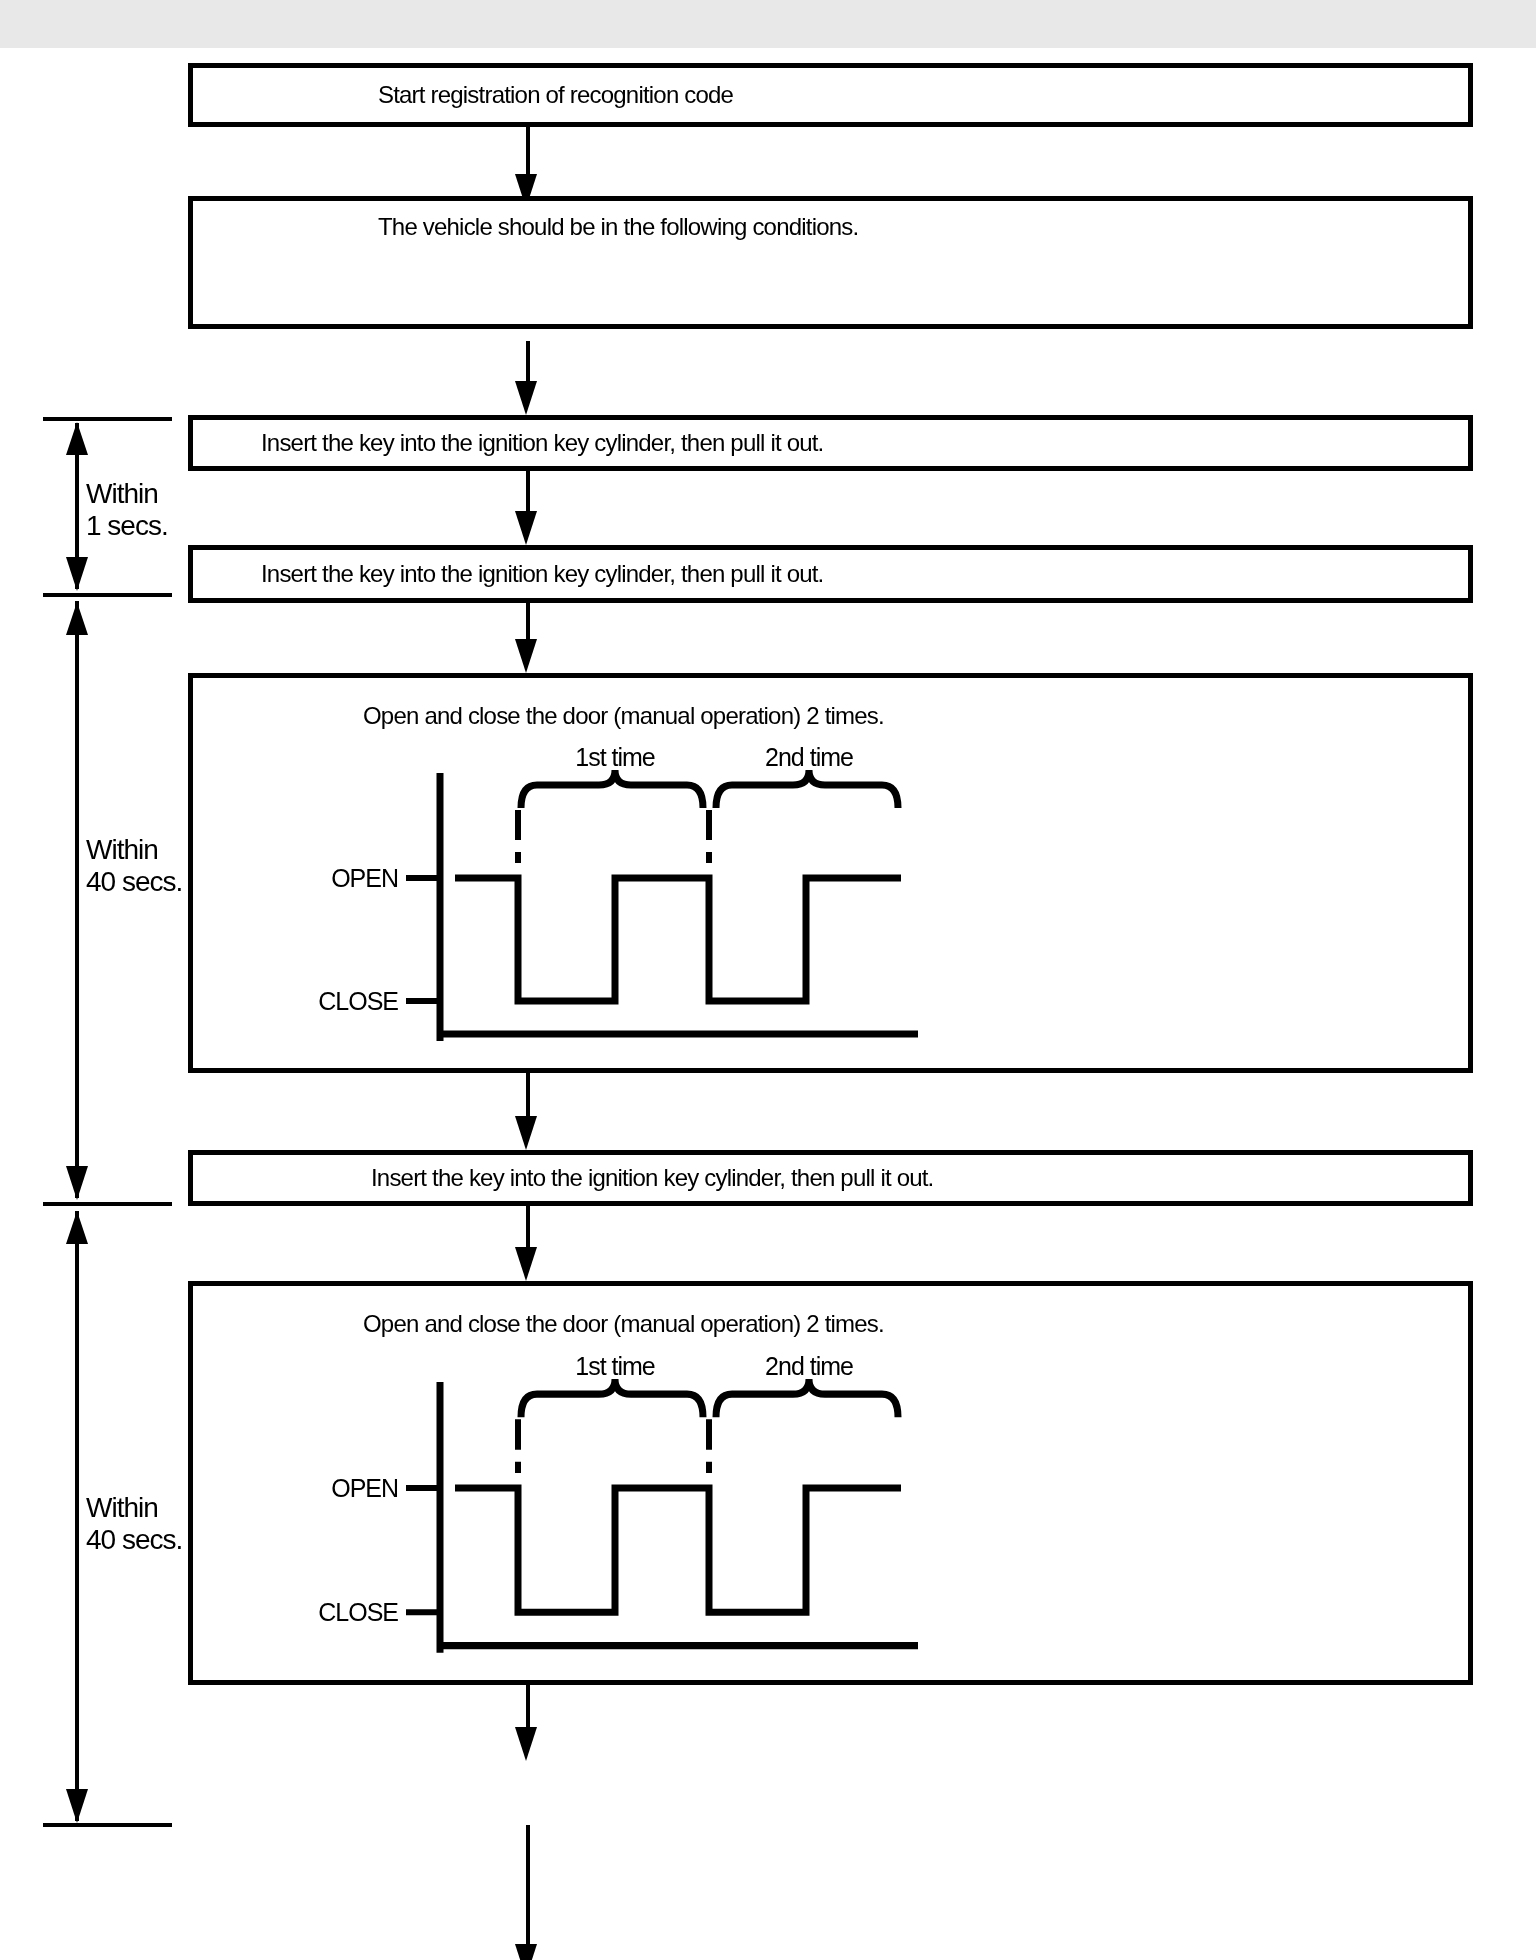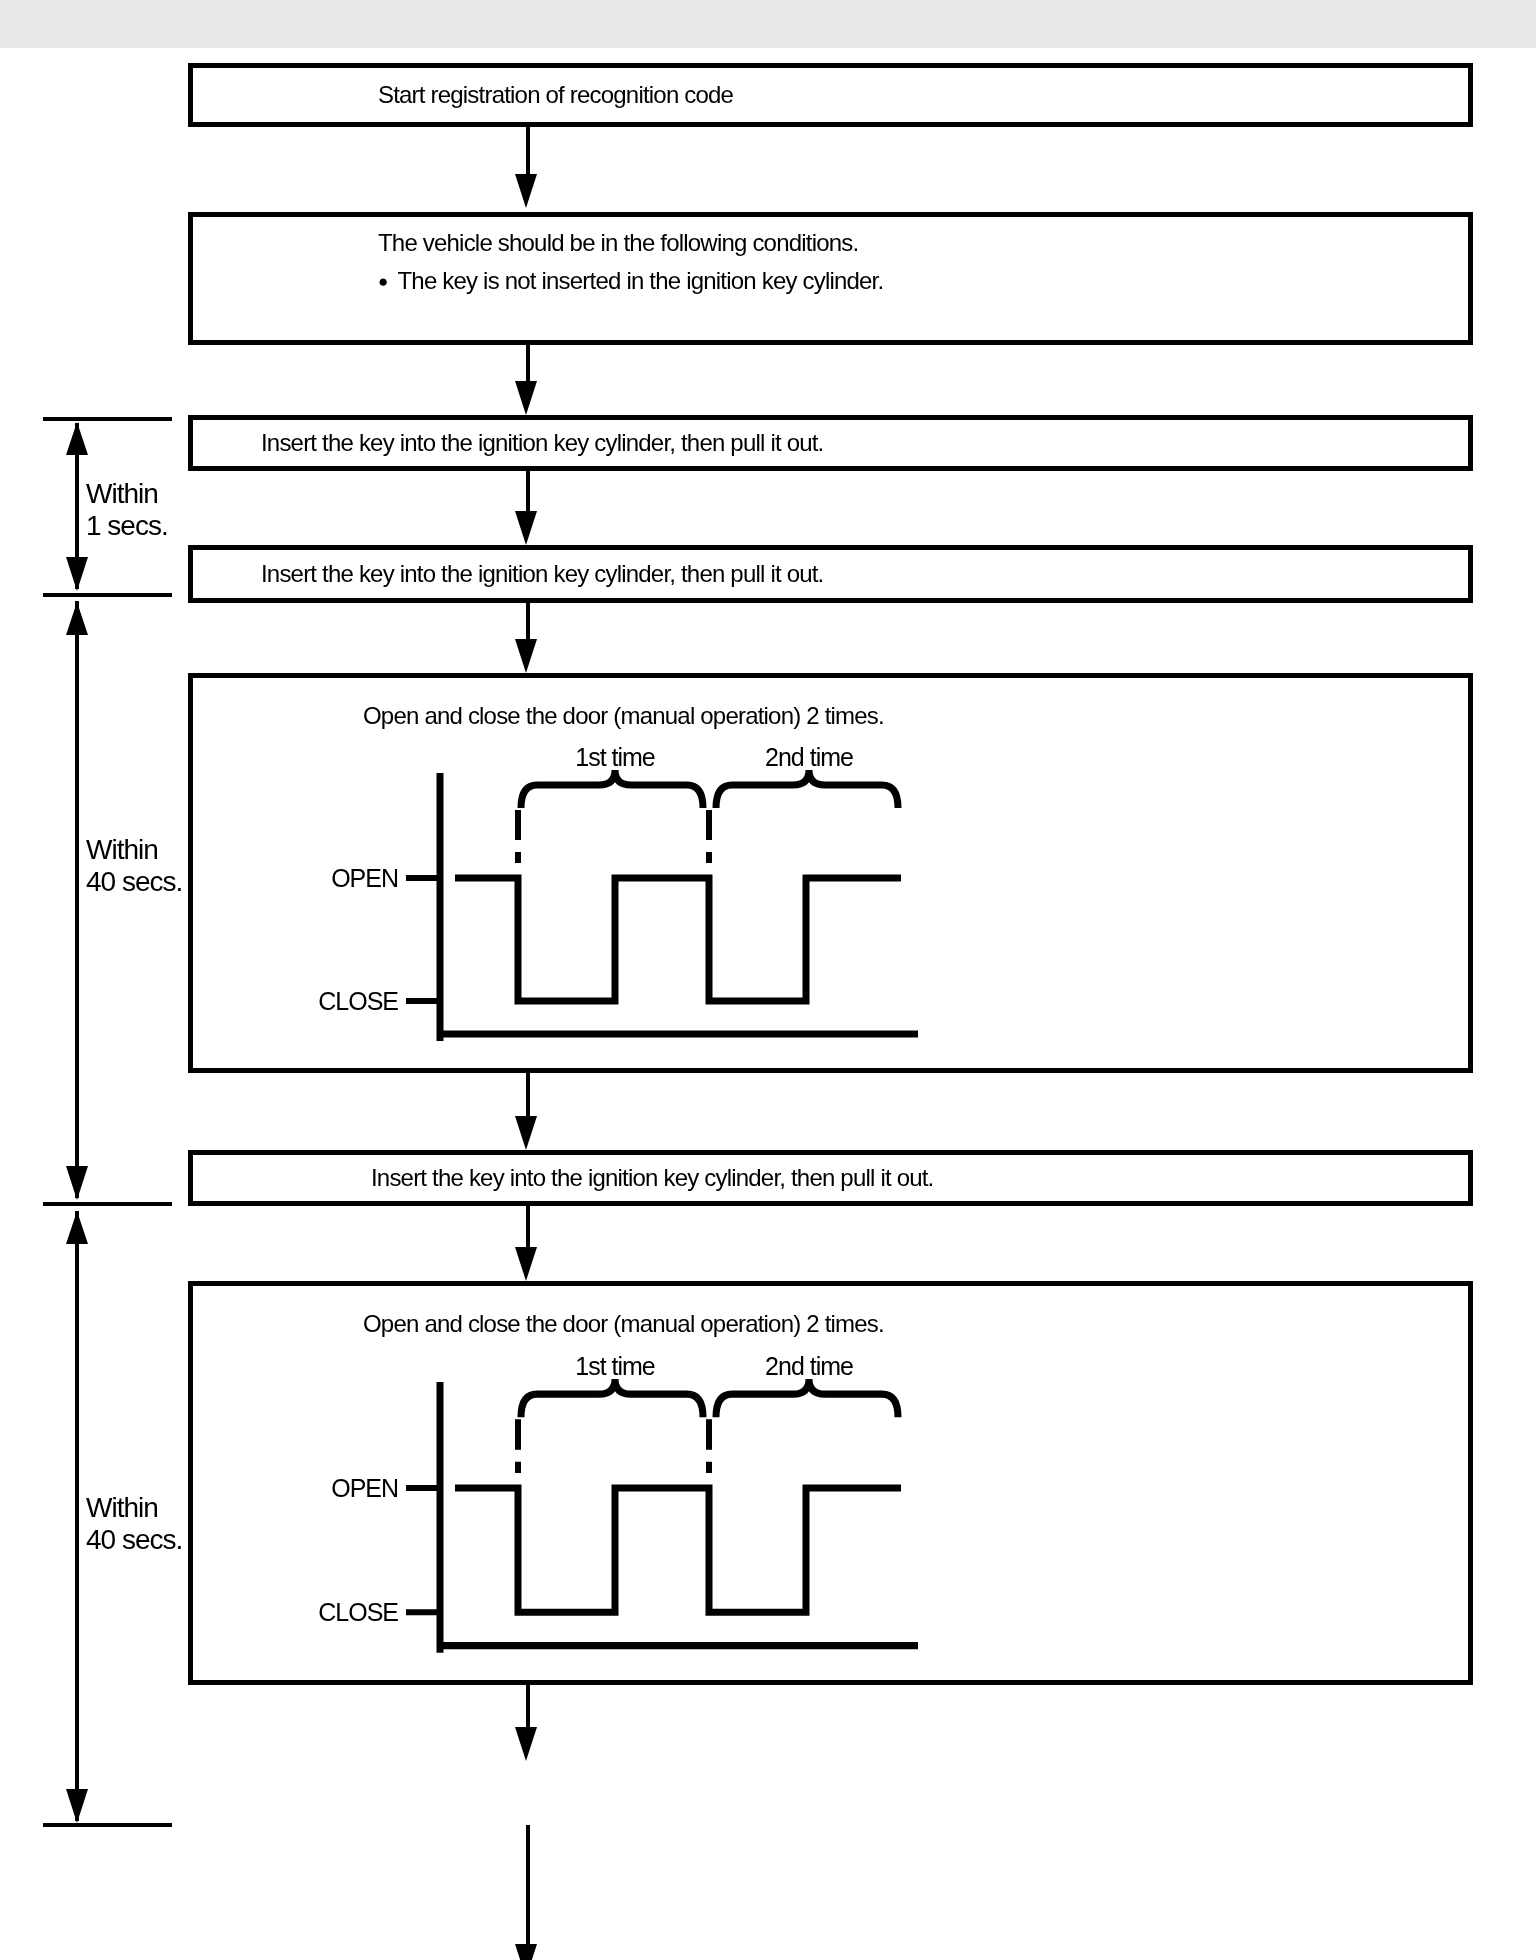--- a/index.html
+++ b/index.html
@@ -33,25 +33,22 @@
 
 <div class="canvas">
 
   <div class="pbox flexbox" style="top:15px;height:64px;">
     <span class="lbl" style="margin-left:185px;">Start registration of recognition code</span>
   </div>
 
   <div class="vline flow-line" style="top:79px;height:49px;"></div>
   <div class="ah down flow-head" style="top:126px;"></div>
 
-  <div class="pbox" style="top:164px;height:133px;">
+  <div class="pbox" style="top:148px;height:133px;">
     <div class="cond-line" style="left:185px;top:12px;">The vehicle should be in the following conditions.</div>
-    <div class="cond-line" style="left:185px;top:50px;">
-      <span class="bullet">●</span><span>The key is not inserted in the ignition key cylinder.</span>
-    </div>
   </div>
 
   <div class="vline flow-line" style="top:293px;height:41px;"></div>
   <div class="ah down flow-head" style="top:333px;"></div>
 
   <div class="pbox flexbox" style="top:367px;height:56px;">
     <span class="lbl" style="margin-left:68px;">Insert the key into the ignition key cylinder, then pull it out.</span>
   </div>
 
   <div class="vline flow-line" style="top:423px;height:41px;"></div>

